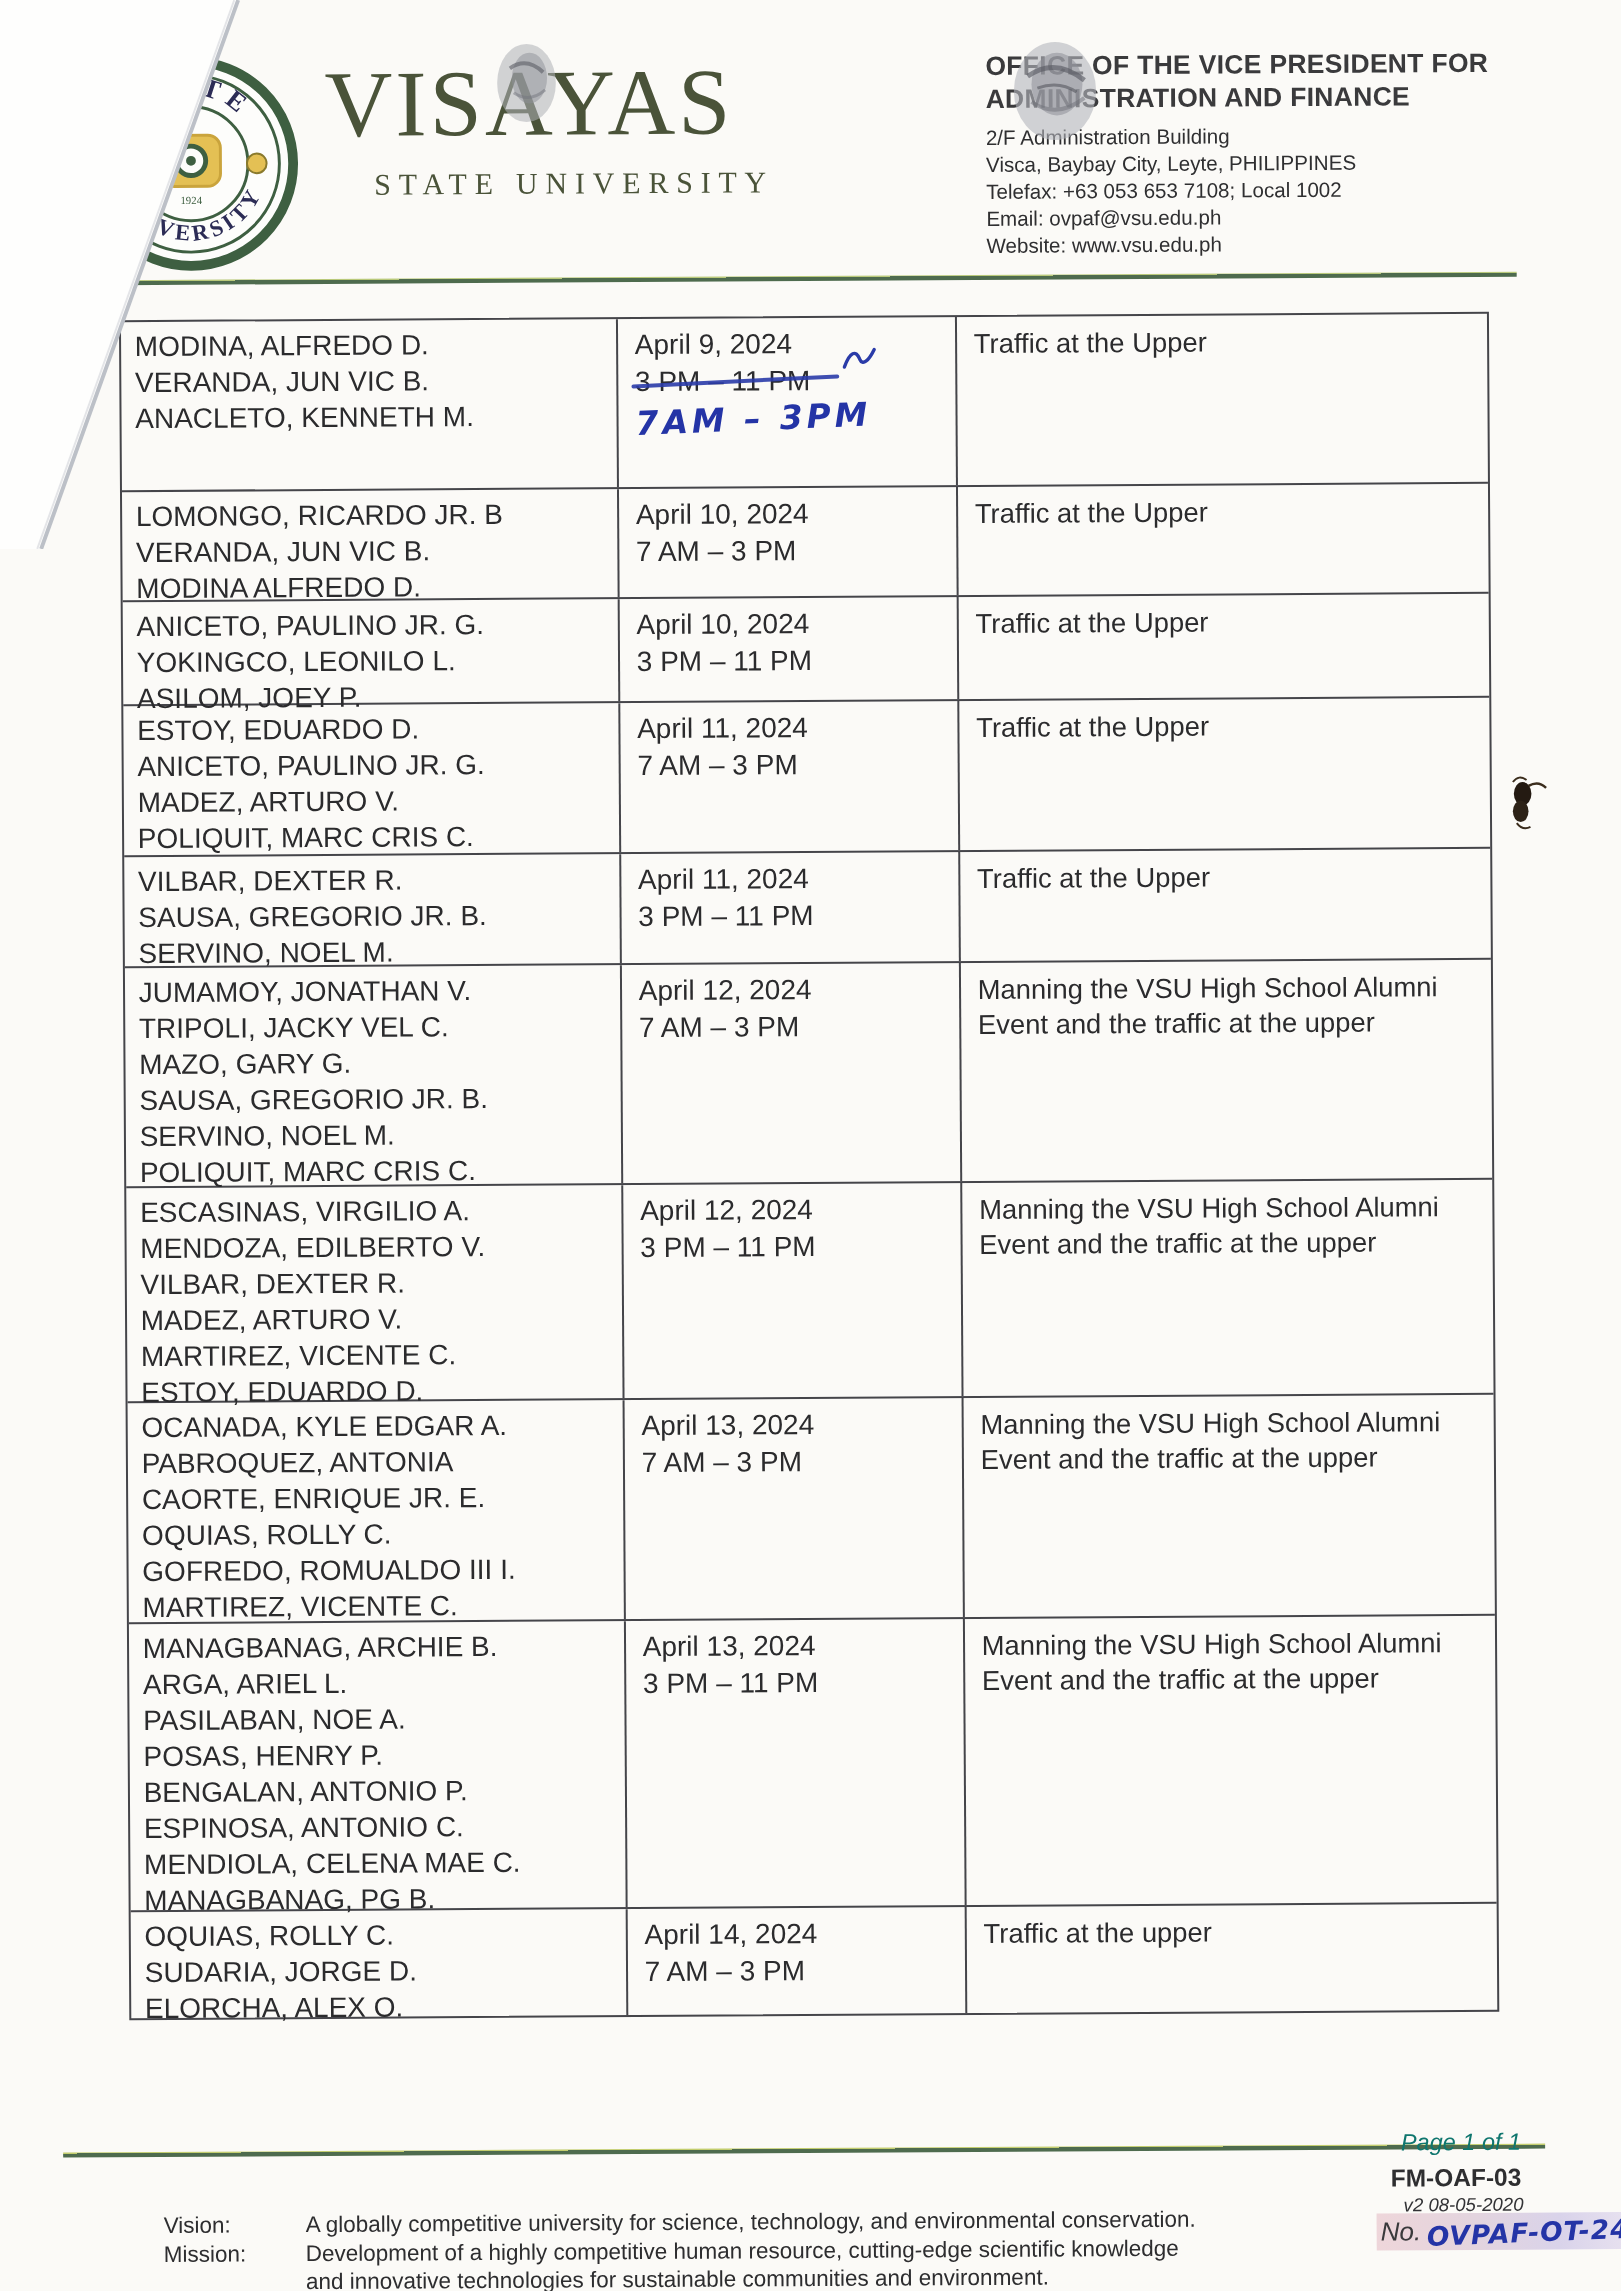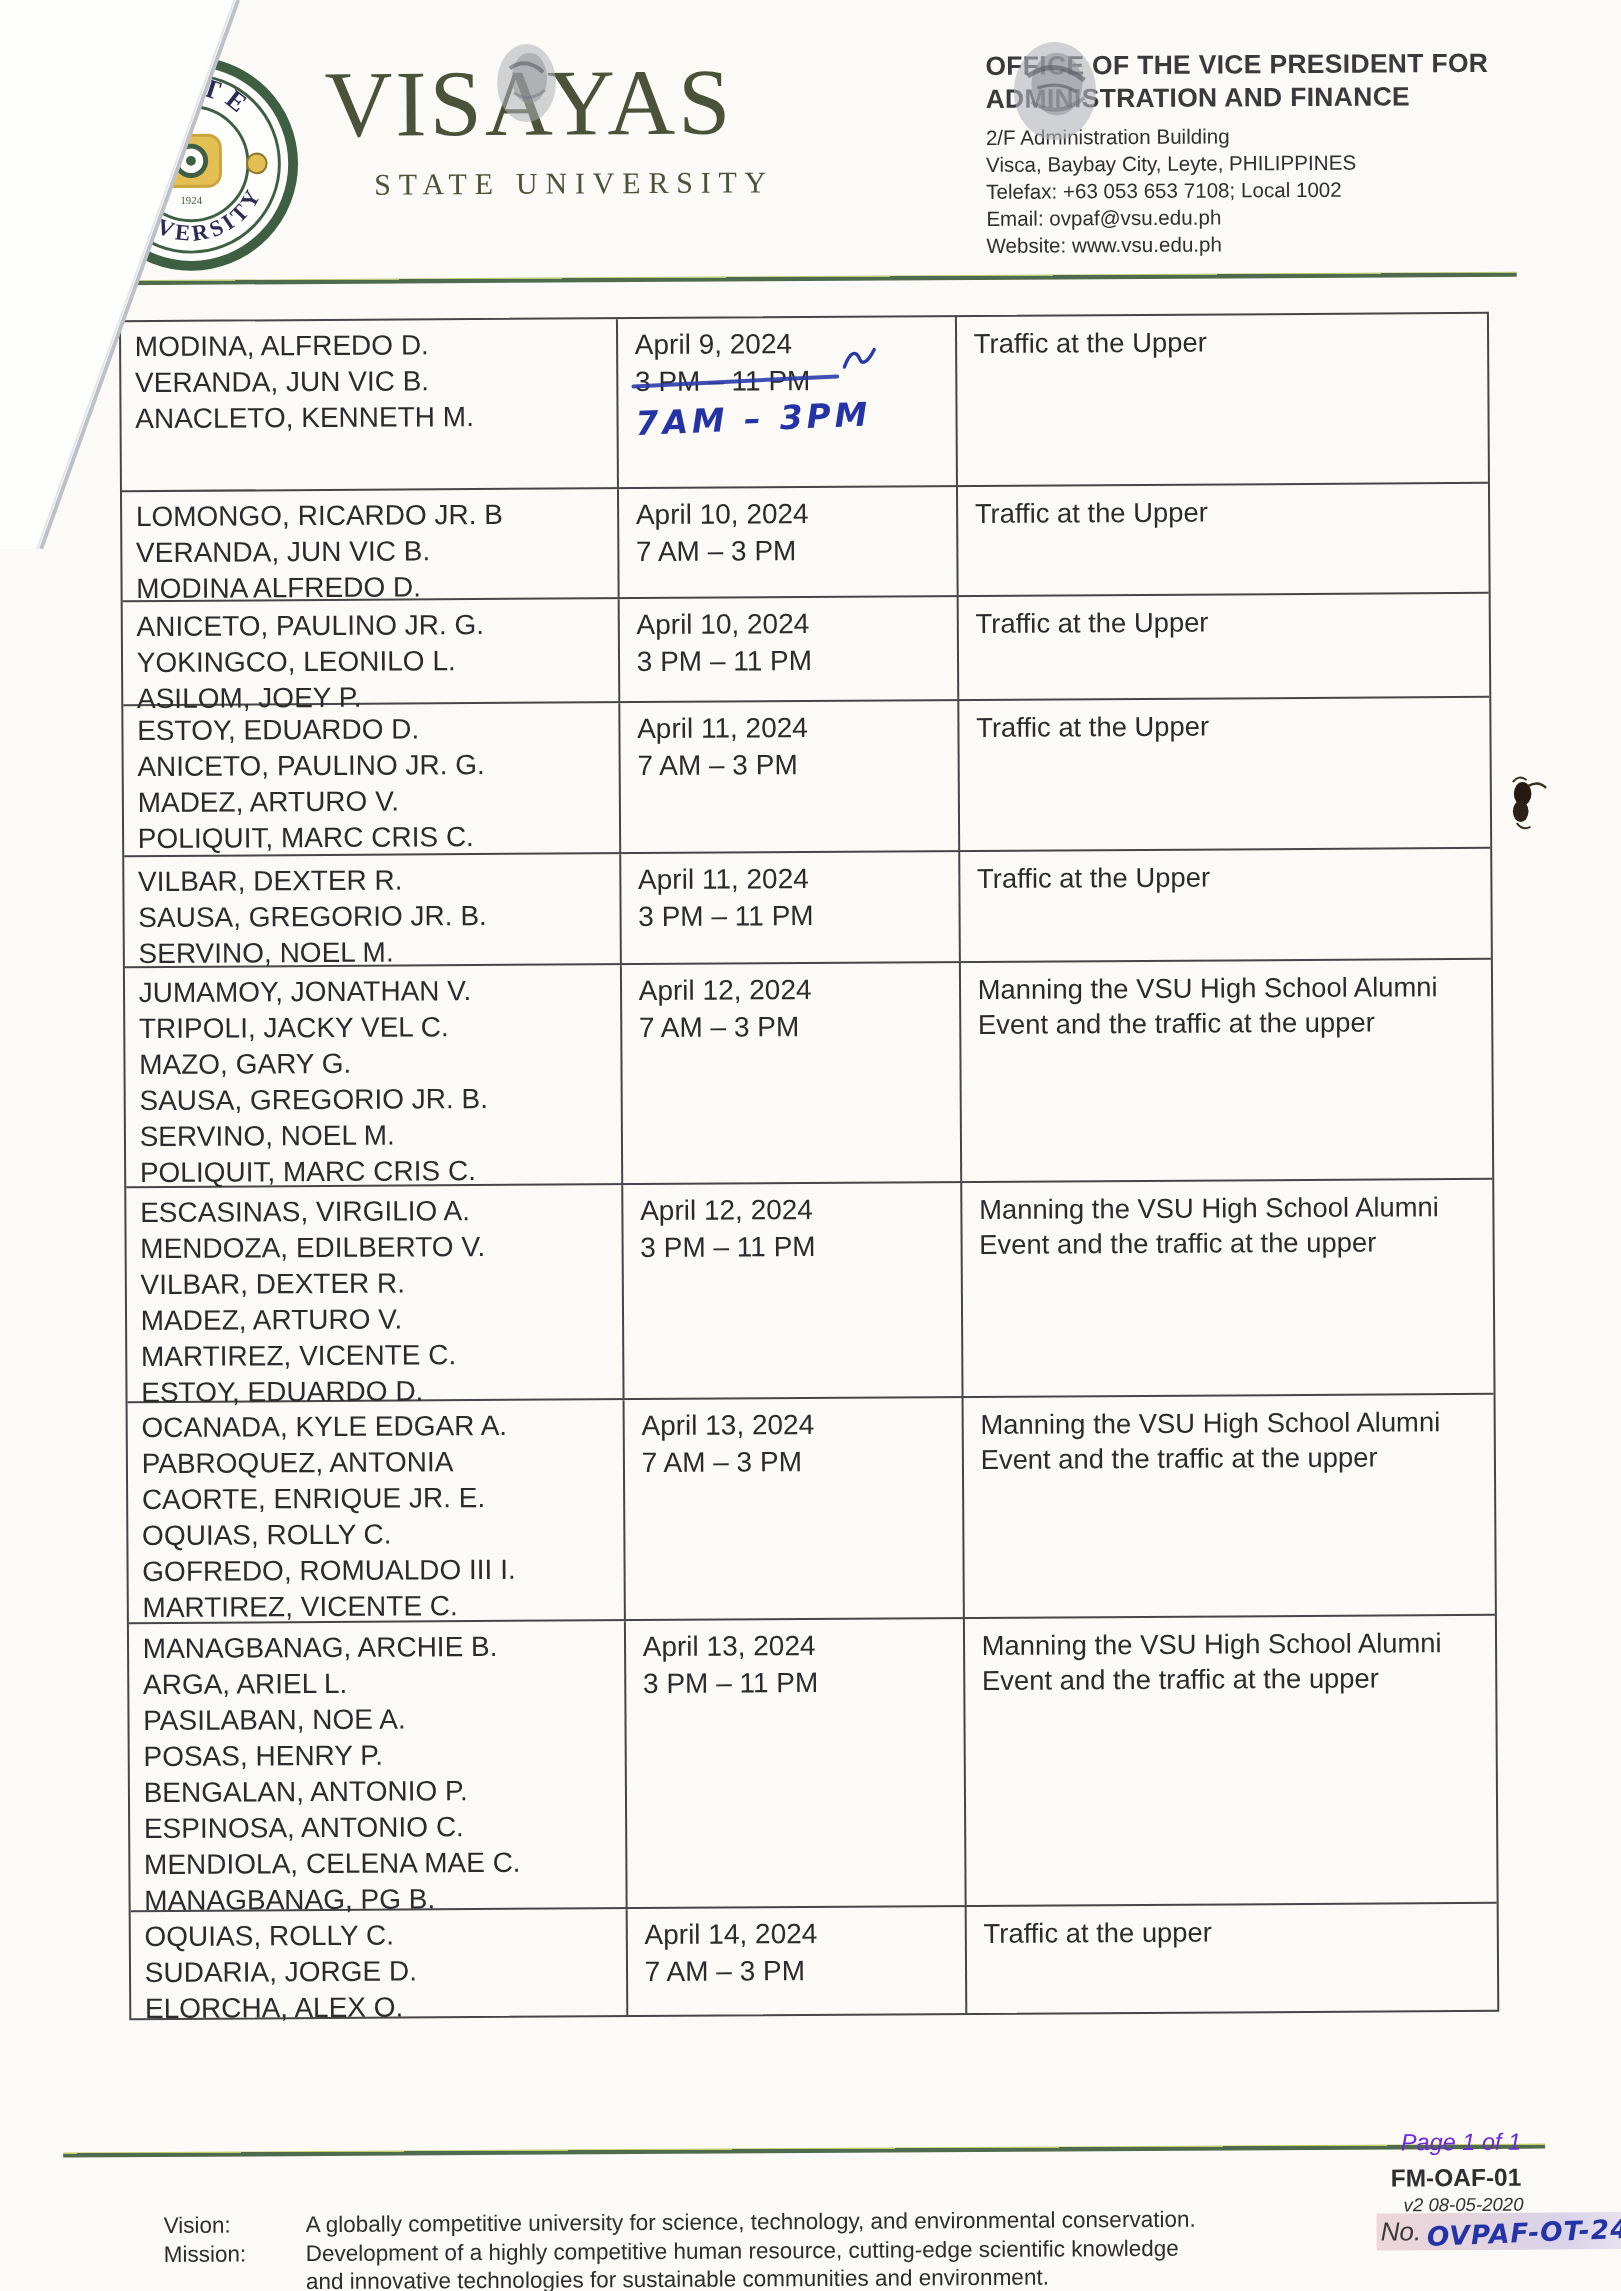--- a/index.html
+++ b/index.html
@@ -72,21 +72,21 @@
   
   .hrule-bottom{
     position:absolute;left:57px;top:2148px;width:1482px;height:4.9px;
     background:linear-gradient(#c3cd6e 1px,#4e6b4e 1px);
   }
   .vm-row{position:absolute;left:157px;font-size:22.5px;line-height:28px;display:flex;}
   .vm-label{width:142px;font-weight:normal;color:#2d2d2f;}
   .vm-text{color:#2d2d2f;}
   .page-number{
     position:absolute;right:106px;top:2133px;
-    font-style:italic;font-size:23.5px;color:#6d28d9;
+    font-style:italic;font-size:23.5px;color:#0f766e;
   }
   .form-code{
     position:absolute;right:106px;top:2168px;
     font-weight:bold;font-size:24.5px;color:#2e2e30;
   }
   .form-version{
     position:absolute;right:104px;top:2198px;
     font-style:italic;font-size:18.6px;color:#333336;text-align:center;
   }
   .no-strip{
@@ -271,21 +271,21 @@
     </div>
     <div class="vm-row" style="top:2237px;">
       <div class="vm-label">Mission:</div>
       <div class="vm-text">
         <div>Development of a highly competitive human resource, cutting-edge scientific knowledge</div>
         <div>and innovative technologies for sustainable communities and environment.</div>
       </div>
     </div>
 
     <div class="page-number">Page 1 of 1</div>
-    <div class="form-code">FM-OAF-01</div>
+    <div class="form-code">FM-OAF-03</div>
     <div class="form-version">v2 08-05-2020</div>
     <div class="no-strip">
       <span class="no-label">No.</span>
       <span class="handwritten-no">OVPAF-OT-24-133</span>
     </div>
   </div>
 
   <div class="fold">
     <svg width="294" height="549" viewBox="0 0 300 560">
       <polygon points="0,0 243,0 42,560 0,560" fill="#fefefd"></polygon>

